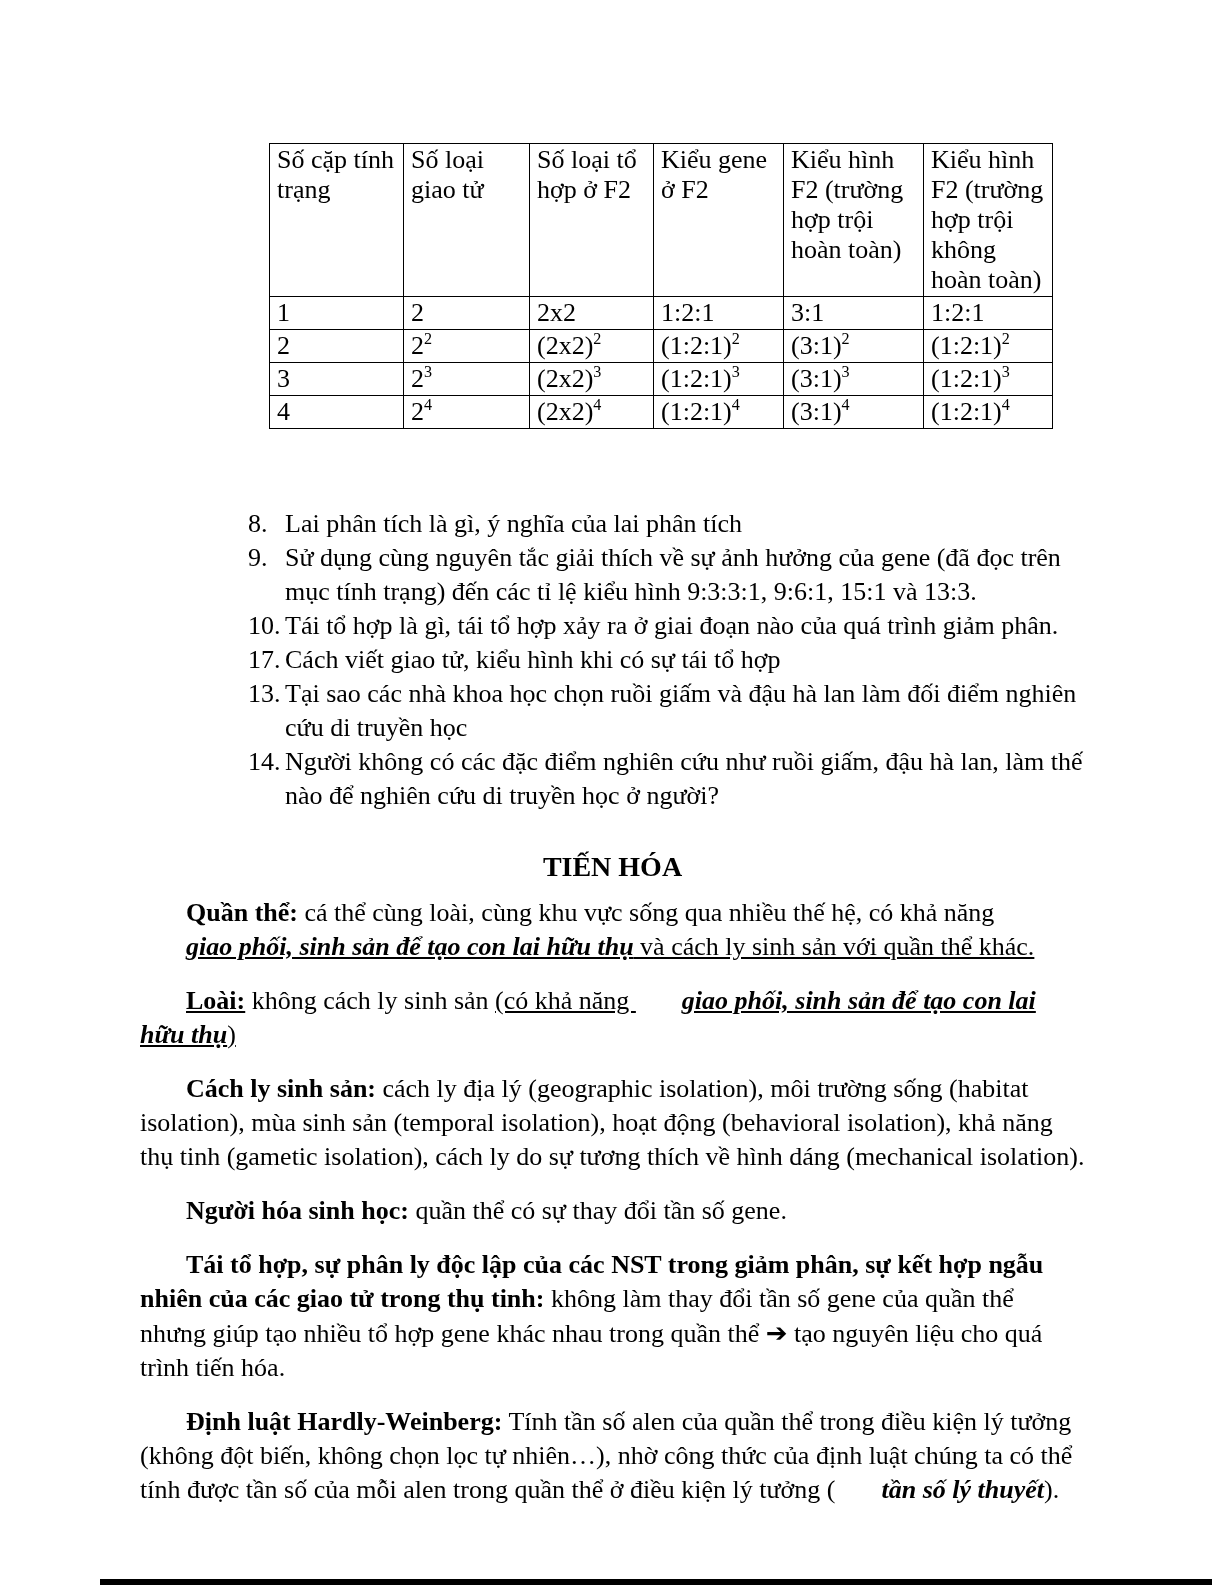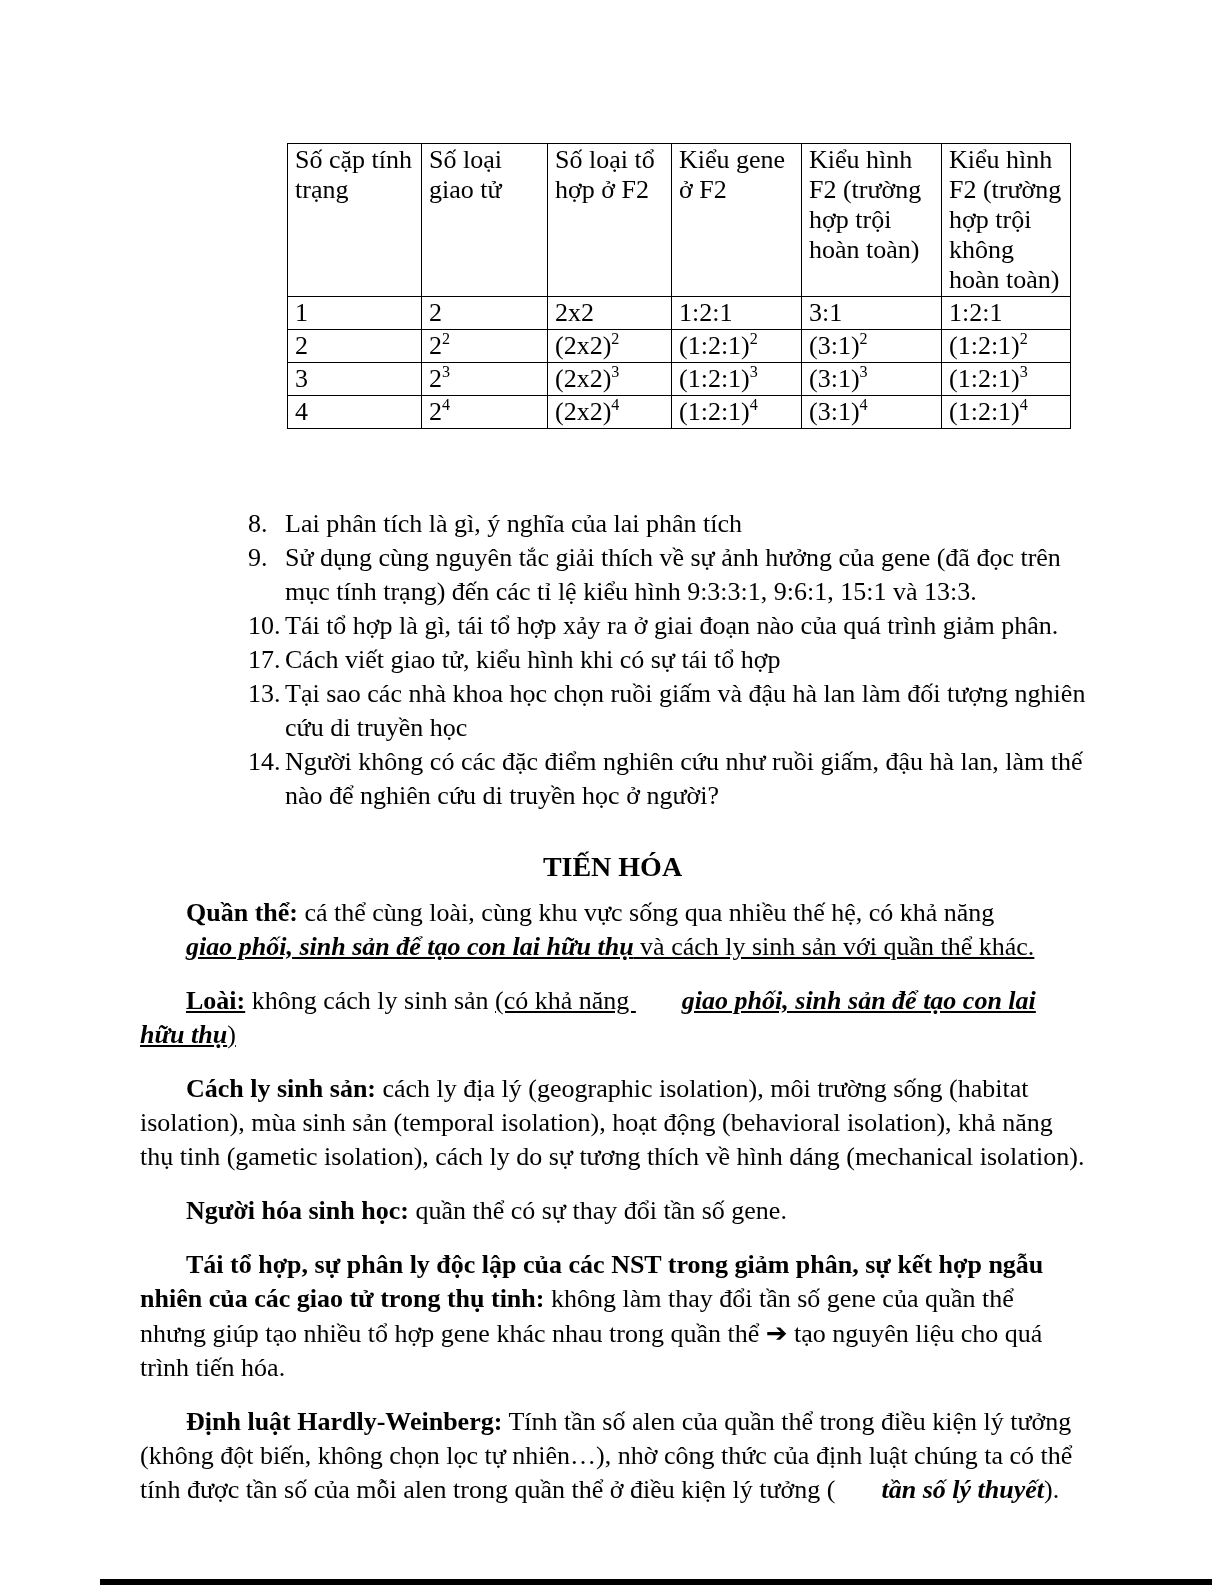--- a/index.html
+++ b/index.html
@@ -10,21 +10,21 @@
     background: #ffffff;
     font-family: "Liberation Serif", serif;
     color: #000000;
     font-size: 26px;
     overflow: hidden;
   }
 
   
   table.gen-table {
     position: absolute;
-    left: 287px;
+    left: 269px;
     top: 143px;
     width: 783px;
     border-collapse: collapse;
     table-layout: fixed;
   }
   table.gen-table col.c0 { width:134px; }
   table.gen-table col.c1 { width:126px; }
   table.gen-table col.c2 { width:124px; }
   table.gen-table col.c3 { width:130px; }
   table.gen-table col.c4 { width:140px; }
@@ -155,21 +155,21 @@
       <div class="q-item">
         <span class="q-num">10.</span>
         <div class="q-text">Tái tổ hợp là gì, tái tổ hợp xảy ra ở giai đoạn nào của quá trình giảm phân.</div>
       </div>
       <div class="q-item">
         <span class="q-num">17.</span>
         <div class="q-text">Cách viết giao tử, kiểu hình khi có sự tái tổ hợp</div>
       </div>
       <div class="q-item">
         <span class="q-num">13.</span>
-        <div class="q-text">Tại sao các nhà khoa học chọn ruồi giấm và đậu hà lan làm đối tượng nghiên cứu di truyền học</div>
+        <div class="q-text">Tại sao các nhà khoa học chọn ruồi giấm và đậu hà lan làm đối điểm nghiên cứu di truyền học</div>
       </div>
       <div class="q-item">
         <span class="q-num">14.</span>
         <div class="q-text">Người không có các đặc điểm nghiên cứu như ruồi giấm, đậu hà lan, làm thế nào để nghiên cứu di truyền học ở người?</div>
       </div>
     </div>
 
   <div class="content">
     <div class="section-heading">TIẾN HÓA</div>
     <div id="paragraphs">

